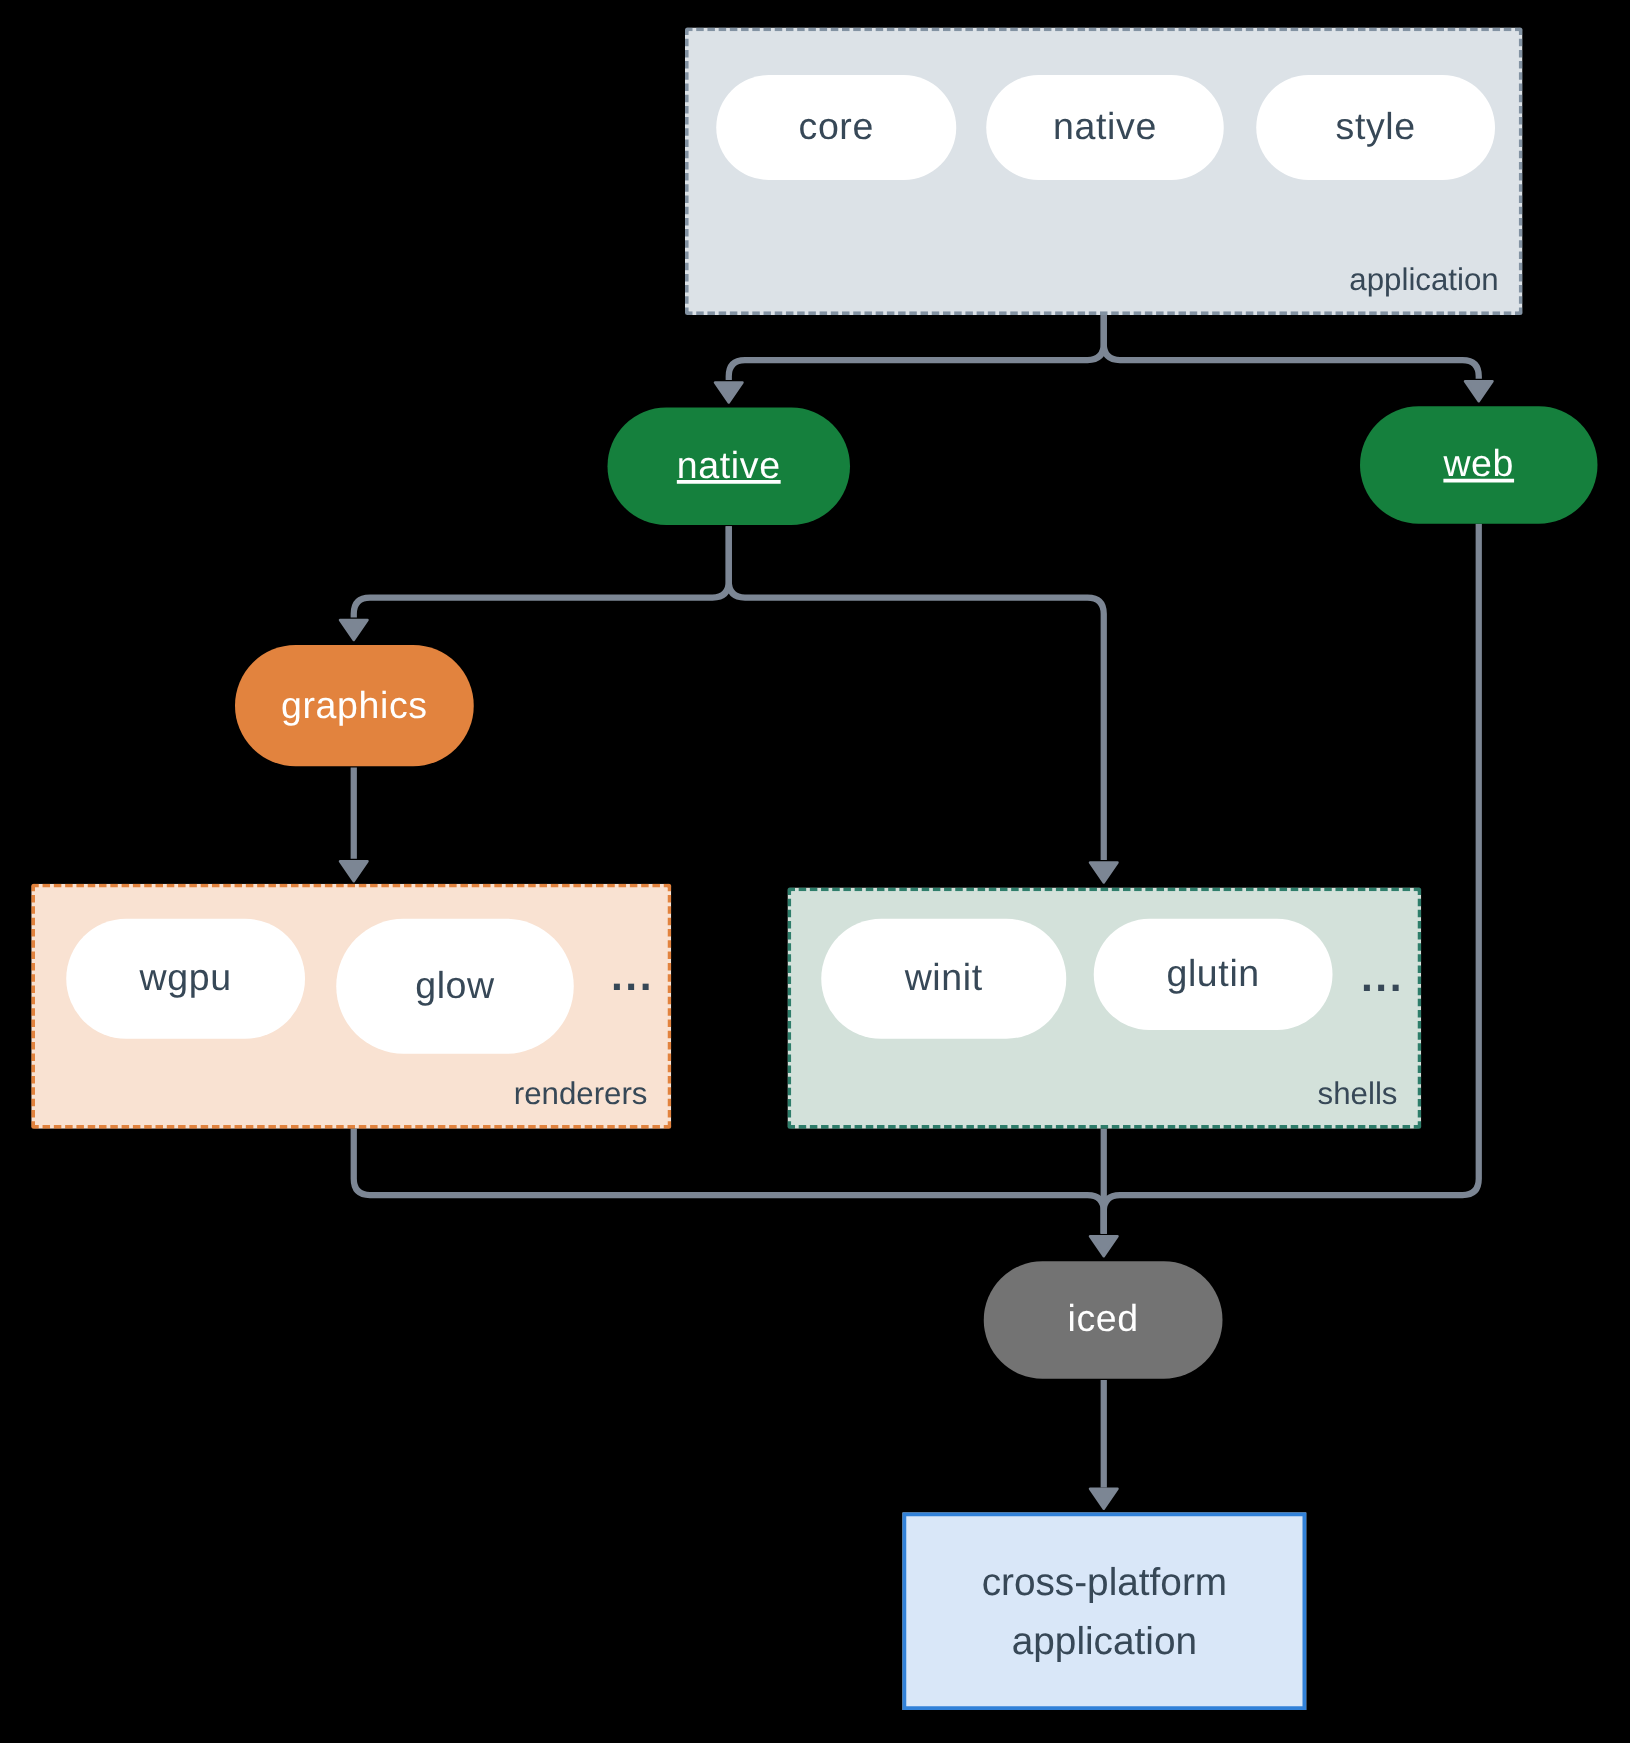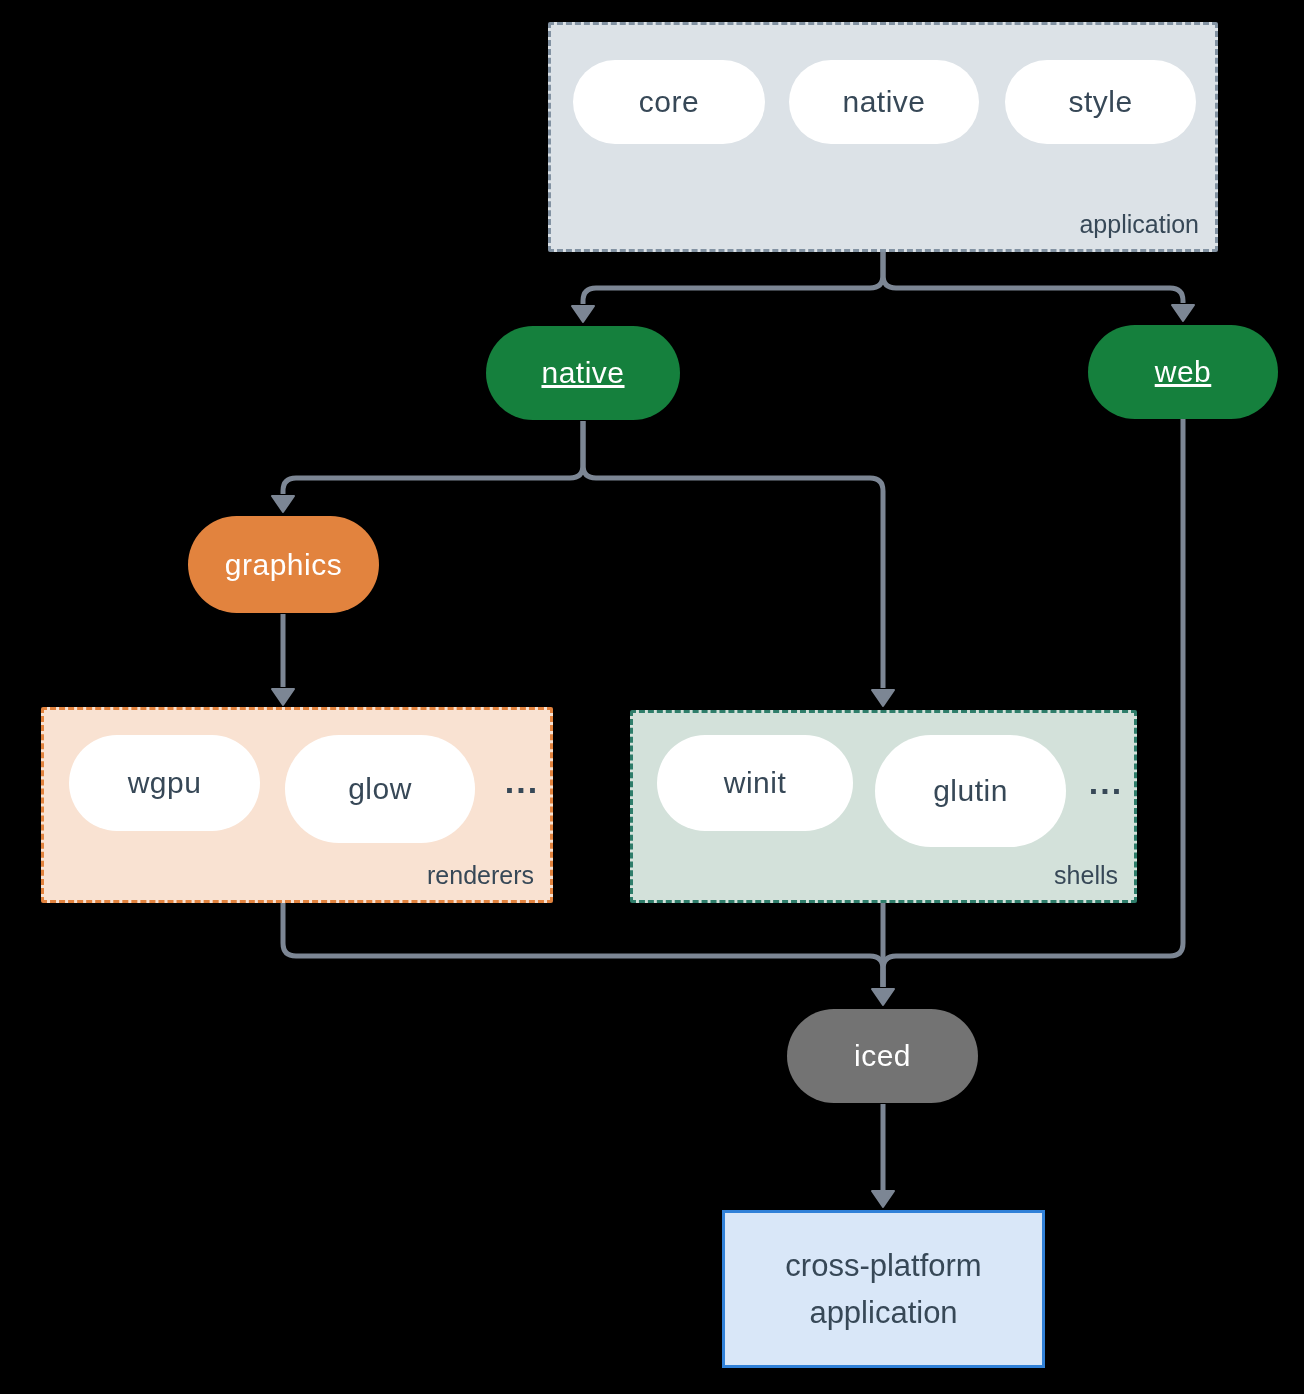--- a/index.html
+++ b/index.html
@@ -13,21 +13,21 @@
   #arrows{position:absolute;left:0;top:0;width:1304px;height:1394px;}
   .edge{stroke:#7c8694;stroke-width:5;fill:none;}
   .head{fill:#7c8694;stroke:#7c8694;stroke-width:2;stroke-linejoin:round;}
 
   .group-box{
     position:absolute;box-sizing:border-box;
     border:3px dashed;border-radius:2px;
   }
   .group-foundations{left:548px;top:22px;width:670px;height:230px;
     background:#dce2e7;border-color:#8292a2;}
-  .group-renderers{left:41px;top:707px;width:512px;height:196px;
+  .group-renderers{left:25px;top:707px;width:512px;height:196px;
     background:#f9e2d2;border-color:#e2833e;padding-left:12px;}
   .group-shells{left:630px;top:710px;width:507px;height:193px;
     background:#d3e1da;border-color:#2e7d6a;padding-left:20px;}
 
   .group-label{
     position:absolute;right:16px;bottom:10px;
     font-size:25px;color:#374857;
   }
 
   .pill{
@@ -43,21 +43,21 @@
   
   .p-core   {left:22px;top:35px;width:192px;height:84px;}
   .p-futures{left:238px;top:35px;width:190px;height:84px;}
   .p-style  {left:454px;top:35px;width:191px;height:84px;}
 
   
   .p-wgpu{left:25px;top:25px;width:191px;height:96px;}
   .p-glow{left:241px;top:25px;width:190px;height:108px;}
   
   .p-winit {left:24px;top:22px;width:196px;height:96px;}
-  .p-glutin{left:242px;top:22px;width:191px;height:112px;}
+  .p-glutin{left:242px;top:22px;width:191px;height:89px;}
 
   .dots{
     position:absolute;color:#374857;
     font-size:34px;font-weight:bold;letter-spacing:2px;
   }
   .dots-renderers{left:448px;top:52px;width:60px;text-align:center;}
   .dots-shells{left:443px;top:50px;width:60px;text-align:center;}
 
   
   .n-native  {left:486px;top:326px;width:194px;height:94px;}

